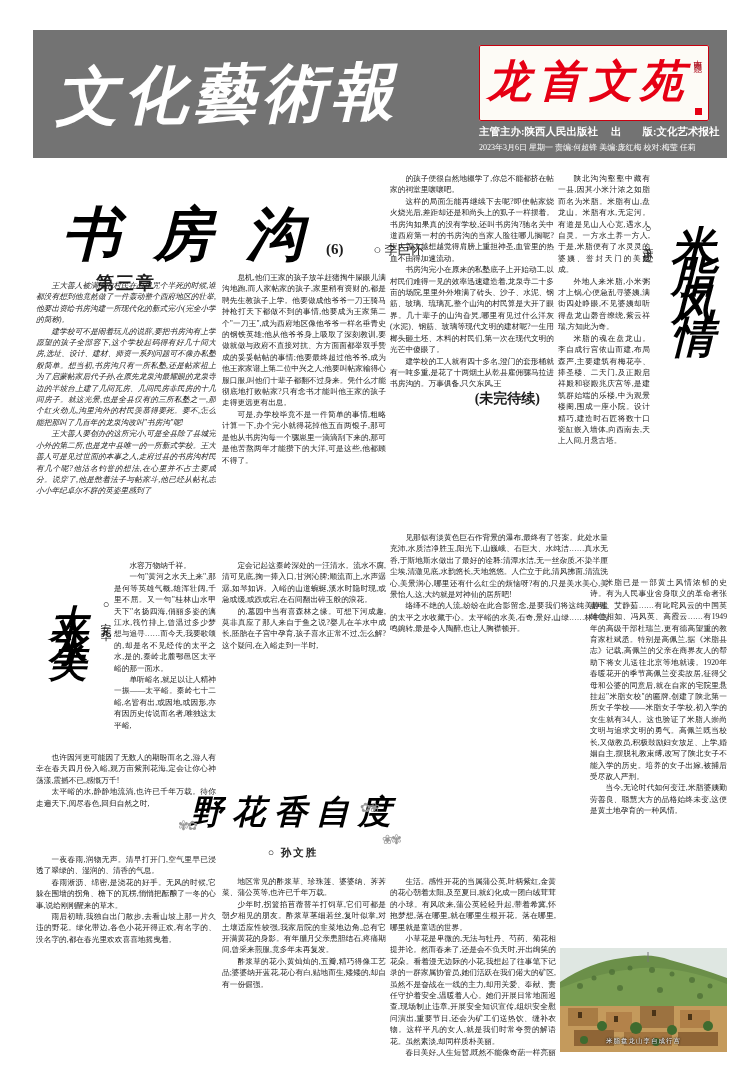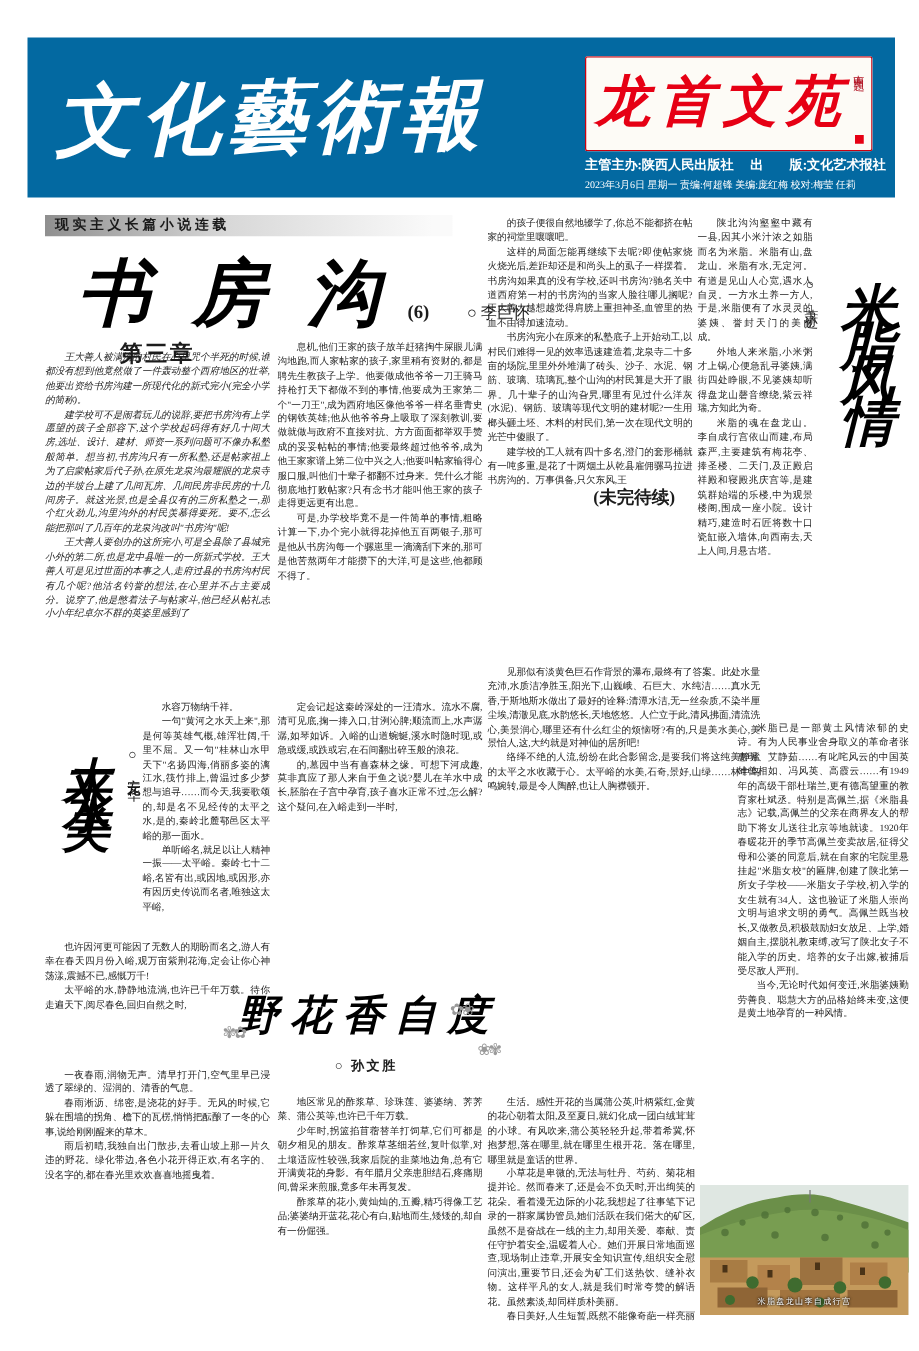--- a/index.html
+++ b/index.html
@@ -1,19 +1,19 @@
 <!DOCTYPE html>
 <html><head>
 <meta charset="utf-8">
 <style>
   html,body{margin:0;padding:0;background:#fff;}
   .page{position:relative;width:735px;height:1081px;background:#fff;overflow:hidden;
         font-family:"Liberation Serif","DejaVu Serif",serif;color:#1c1c1c;}
   
-  .mast{position:absolute;left:22px;top:30px;width:694px;height:128px;background:#0369a1;}
+  .mast{position:absolute;left:33px;top:30px;width:694px;height:128px;background:#737373;}
   .paper-name{position:absolute;left:22px;top:14px;width:410px;font-size:63px;line-height:100px;
     color:#fff;font-weight:900;font-style:italic;letter-spacing:6px;transform:rotate(-1deg);white-space:nowrap;}
   .column-box{position:absolute;left:446px;top:15px;width:230px;height:76px;background:#fdfbf6;
     border-radius:2px;box-shadow:0 0 0 1px #c9000f inset;}
   .column-name{position:absolute;left:8px;top:6px;font-size:44px;line-height:62px;color:#e60014;
     font-weight:900;font-style:italic;letter-spacing:7px;white-space:nowrap;}
   .column-seal{position:absolute;right:5px;top:8px;writing-mode:vertical-rl;text-orientation:upright;
     font-size:9px;color:#b01020;letter-spacing:2px;}
   .seal-stamp{position:absolute;right:7px;bottom:6px;width:7px;height:7px;background:#e60014;}
   .mast-info1{position:absolute;left:446px;top:95px;width:246px;color:#fff;font-size:10.5px;
@@ -60,21 +60,20 @@
     <div class="paper-name">文化藝術報</div>
     <div class="column-box">
       <div class="column-name">龙首文苑</div>
       <div class="column-seal">申西题</div>
       <div class="seal-stamp"></div>
     </div>
     <div class="mast-info1">主管主办:陕西人民出版社　 出　　版:文化艺术报社</div>
     <div class="mast-info2">2023年3月6日 星期一  责编:何超锋  美编:庞红梅  校对:梅莹 任莉</div>
   </div>
 
-  <div class="kicker">现实主义长篇小说连载</div>
   <div class="sfg-titlerow">
     <span class="sfg-title">书房沟</span>
     <span class="sfg-part">(6)</span>
     <span class="sfg-author">○ 李巨怀</span>
   </div>
   <div class="chapter">第三章</div>
   <div class="col" style="left:36px;top:280px;width:180px;height:268px;font-style:italic;">
       <p>王大善人被满沟的村民在心里咒个半死的时候,谁都没有想到他竟然做了一件轰动整个西府地区的壮举,他要出资给书房沟建一所现代化的新式完小(完全小学的简称)。</p>
       <p>建学校可不是闹着玩儿的说辞,要把书房沟有上学愿望的孩子全部容下,这个学校起码得有好几十间大房,选址、设计、建材、师资一系列问题可不像办私塾般简单。想当初,书房沟只有一所私塾,还是帖家祖上为了启蒙帖家后代子孙,在原先龙泉沟最耀眼的龙泉寺边的半坡台上建了几间瓦房、几间民房非民房的十几间房子。就这光景,也是全县仅有的三所私塾之一,那个红火劲儿,沟里沟外的村民羡慕得要死。要不,怎么能把那叫了几百年的龙泉沟改叫"书房沟"呢!</p>
       <p>王大善人要创办的这所完小,可是全县除了县城完小外的第二所,也是龙中县唯一的一所新式学校。王大善人可是见过世面的本事之人,走府过县的书房沟村民有几个呢?他沽名钓誉的想法,在心里并不占主要成分。说穿了,他是憋着法子与帖家斗,他已经从帖礼志小小年纪卓尔不群的英姿里感到了</p>

